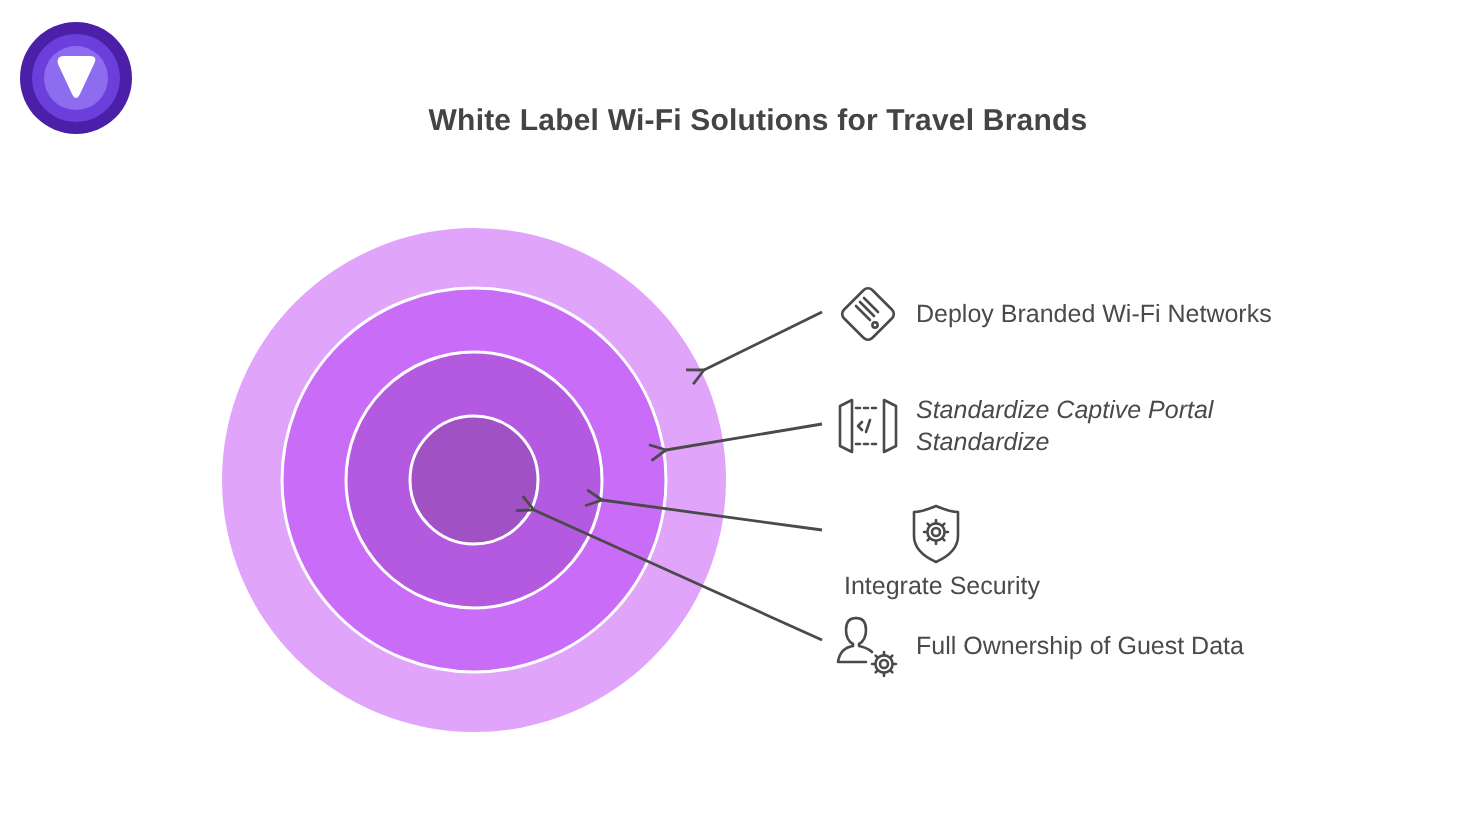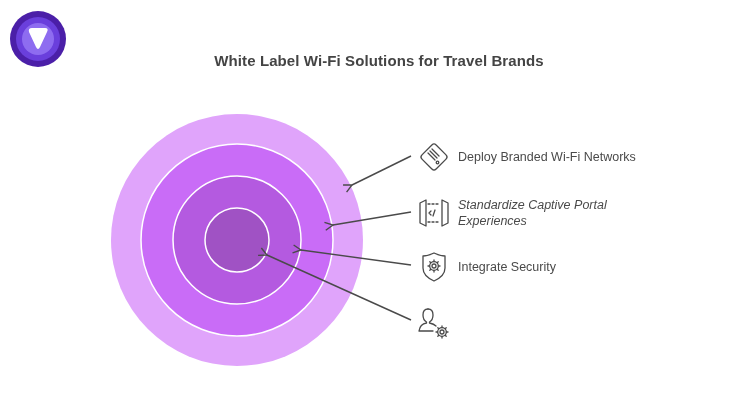--- a/index.html
+++ b/index.html
@@ -51,35 +51,36 @@
 
 <div class="item" style="top:195px;font-style:italic;">
   <svg class="icon" viewBox="0 0 36 36" fill="none" stroke="#4a4a4a" stroke-width="1.3" stroke-linecap="round" stroke-linejoin="round">
     <path d="M4 8 L10 5 L10 31 L4 28 Z"></path>
     <path d="M32 8 L26 5 L26 31 L32 28 Z"></path>
     <path d="M12 9 L24 9 M12 27 L24 27" stroke-dasharray="2 2"></path>
     <path d="M15 16 L13 18 L15 20 M17 21 L19 15"></path>
   </svg>
   <span class="label">
     <span>Standardize Captive Portal</span><br>
-    <span>Experiences</span>
+    <span>Standardize</span>
   </span>
 </div>
 
-<div class="item" style="top:249px;">
+<div class="item" style="top:249px;flex-direction:column;">
   <svg class="icon" viewBox="0 0 36 36" fill="none" stroke="#4a4a4a" stroke-width="1.3" stroke-linecap="round" stroke-linejoin="round">
     <path d="M18 4 Q11 7 7 7 L7 19 Q7 27 18 32 Q29 27 29 19 L29 7 Q25 7 18 4 Z"></path>
     <circle cx="18" cy="17" r="2"></circle>
     <path d="M18 11 L18 12.5 M18 21.5 L18 23 M12 17 L13.5 17 M22.5 17 L24 17 M13.8 12.8 L14.8 13.8 M21.2 20.2 L22.2 21.2 M13.8 21.2 L14.8 20.2 M21.2 13.8 L22.2 12.8"></path>
     <circle cx="18" cy="17" r="4.3"></circle>
   </svg>
   <span class="label">Integrate Security</span>
 </div>
 
 <div class="item" style="top:305px;">
   <svg class="icon" viewBox="0 0 36 36" fill="none" stroke="#4a4a4a" stroke-width="1.3" stroke-linecap="round" stroke-linejoin="round">
     <path d="M12 4 Q17 4 17 10 Q17 15 13.5 17 L13.5 18 Q18 19 20 21"></path>
     <path d="M12 4 Q7 4 7 10 Q7 15 10.5 17 L10.5 18 Q4 19 3 26 L17 26"></path>
     <circle cx="26" cy="27" r="2"></circle>
     <circle cx="26" cy="27" r="4.3"></circle>
     <path d="M26 21 L26 22.5 M26 31.5 L26 33 M20 27 L21.5 27 M30.5 27 L32 27 M21.8 22.8 L22.8 23.8 M29.2 30.2 L30.2 31.2 M21.8 31.2 L22.8 30.2 M29.2 23.8 L30.2 22.8"></path>
   </svg>
+  <span class="label">Full Ownership of Guest Data</span>
 </div>
 
 </body></html>

